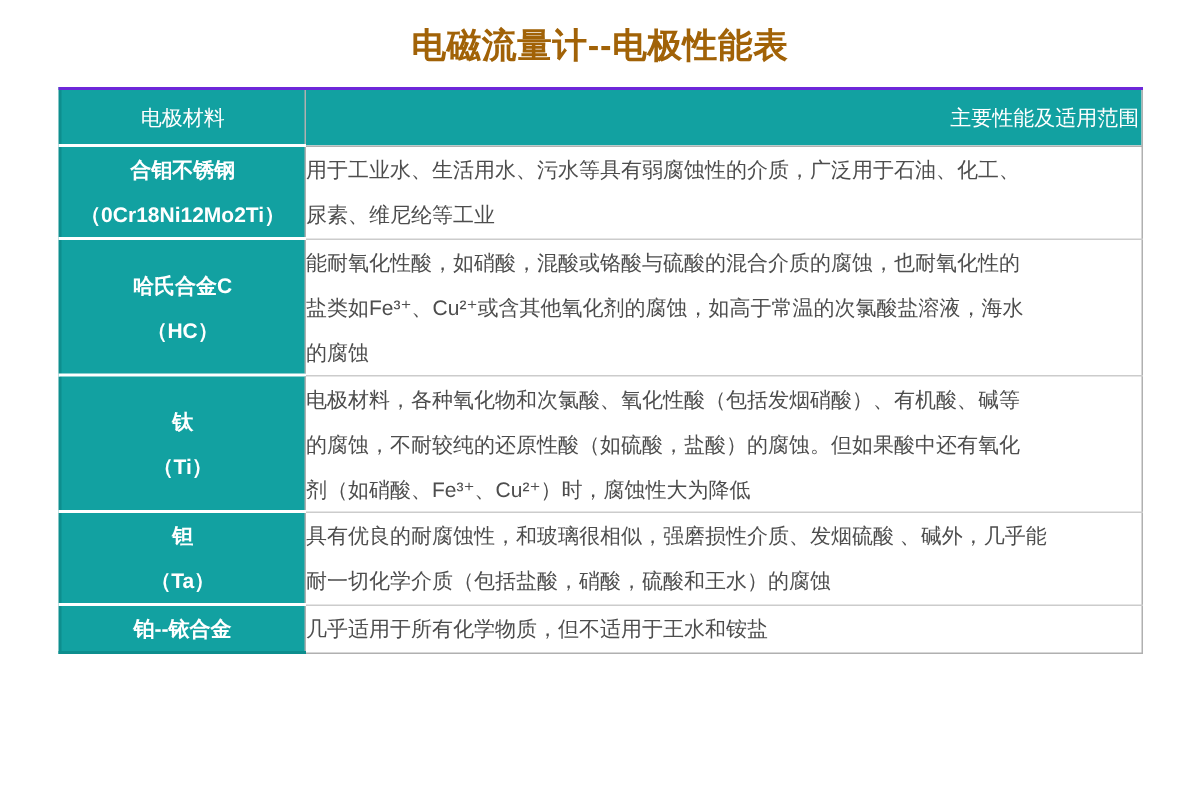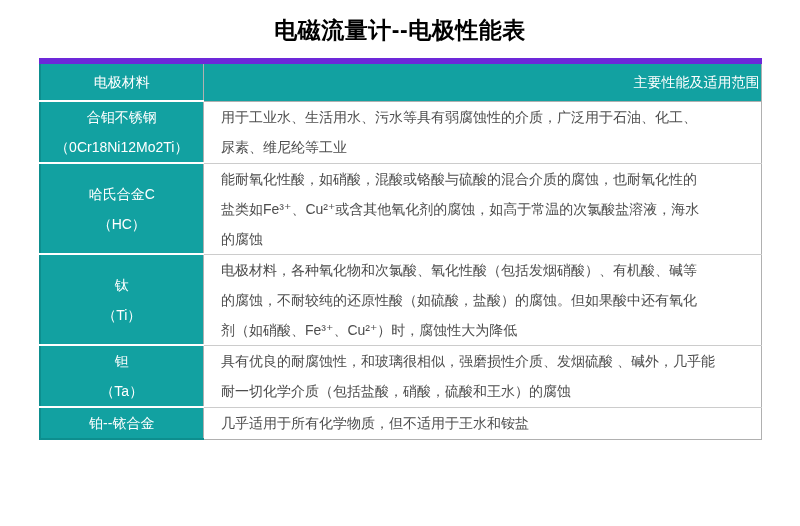--- a/index.html
+++ b/index.html
@@ -12,42 +12,42 @@
       overflow: hidden;
       font-family: "Liberation Sans", "DejaVu Sans", sans-serif;
     }
     .page-title {
       margin: 14px 0 0 0;
       height: 32px;
       line-height: 32px;
       text-align: center;
       font-size: 23px;
       font-weight: 600;
-      color: #000000;
+      color: #a16207;
       letter-spacing: 0.5px;
     }
     table.perf-table {
       width: 723px;
       margin: 12px auto 0 auto;
       border-collapse: collapse;
       table-layout: fixed;
     }
     .perf-table th:first-child,
     .perf-table td:first-child { width: 164px; }
 
     
     .perf-table thead th {
       background: #12a1a1;
       color: #ffffff;
       font-size: 14px;
       font-weight: normal;
       text-align: center;
       height: 34px;
       line-height: 34px;
-      border-top: 6px solid #6d28d9;
+      border-top: 2px solid #6d28d9;
     }
     .perf-table thead th.mat {
       border-left: 2px solid #0d8e8e;
       border-bottom: 2px solid #ffffff;
     }
     .perf-table thead th.perf {
       border-left: 1px solid #b0b0b0;
       border-right: 1px solid #b0b0b0;
       border-bottom: 1px solid #b0b0b0;
       text-align: right;
@@ -58,34 +58,35 @@
       background: #12a1a1;
       color: #ffffff;
       font-size: 14px;
       text-align: center;
       vertical-align: middle;
       white-space: pre-line;
       line-height: 30px;
       border-left: 2px solid #0d8e8e;
       border-bottom: 2px solid #ffffff;
       padding: 0 4px;
+      font-weight: bold;
     }
     .perf-table tbody tr:last-child td.mat {
       border-bottom: 2px solid #0d8e8e;
     }
 
     
     .perf-table tbody td.perf {
       background: #ffffff;
       color: #4d4d4d;
       font-size: 14px;
       vertical-align: middle;
       white-space: pre-line;
       line-height: 30px;
-      padding: 0 8px 0 17px;
+      padding: 0 8px 0 0;
       border-left: 1px solid #b0b0b0;
       border-right: 1px solid #b0b0b0;
       border-bottom: 1px solid #cccccc;
     }
     .perf-table tbody tr:last-child td.perf {
       border-bottom: 1px solid #b0b0b0;
     }
   </style>
 </head>
 <body>

